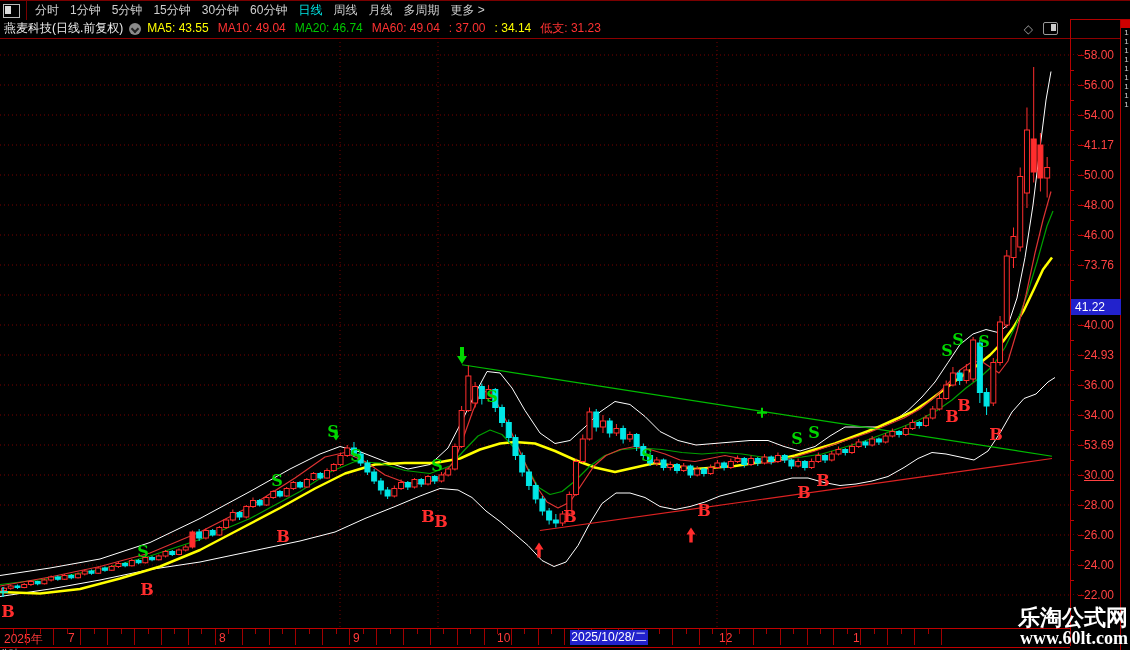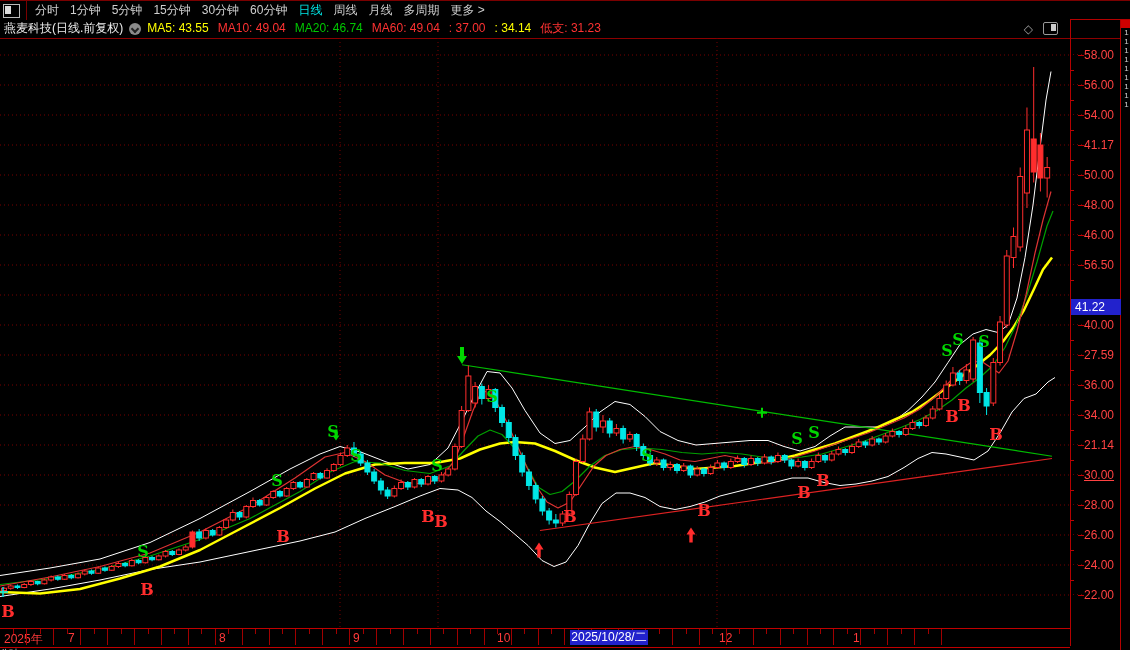--- a/index.html
+++ b/index.html
@@ -472,36 +472,36 @@
       <span class="ytick" style="top: 155px; width: 6px; left: 7px;"></span>
       <span class="ylab" style="top: 148px;">50.00</span>
       <span class="ydots" style="top: 179px;">···</span>
       <span class="ytick" style="top: 185px; width: 6px; left: 7px;"></span>
       <span class="ylab" style="top: 178px;">48.00</span>
       <span class="ydots" style="top: 209px;">···</span>
       <span class="ytick" style="top: 215px; width: 6px; left: 7px;"></span>
       <span class="ylab" style="top: 208px;">46.00</span>
       <span class="ydots" style="top: 239px;">···</span>
       <span class="ytick" style="top: 245px; width: 6px; left: 7px;"></span>
-      <span class="ylab" style="top: 238px;">56.50</span>
+      <span class="ylab" style="top: 238px;">73.76</span>
       <span class="ydots" style="top: 299px;">···</span>
       <span class="ytick" style="top: 305px; width: 6px; left: 7px;"></span>
       <span class="ylab" style="top: 298px; text-align: right;">40.00</span>
       <span class="ydots" style="top: 329px;">···</span>
       <span class="ytick" style="top: 335px; width: 6px; left: 7px;"></span>
-      <span class="ylab" style="top: 328px;">27.59</span>
+      <span class="ylab" style="top: 328px;">24.93</span>
       <span class="ydots" style="top: 359px;">···</span>
       <span class="ytick" style="top: 365px; width: 6px; left: 7px;"></span>
       <span class="ylab" style="top: 358px;">36.00</span>
       <span class="ydots" style="top: 389px;">···</span>
       <span class="ytick" style="top: 395px; width: 6px; left: 7px;"></span>
       <span class="ylab" style="top: 388px;">34.00</span>
       <span class="ydots" style="top: 419px;">···</span>
       <span class="ytick" style="top: 425px; width: 6px; left: 7px;"></span>
-      <span class="ylab" style="top: 418px;">21.14</span>
+      <span class="ylab" style="top: 418px;">53.69</span>
       <span class="ydots" style="top: 449px;">···</span>
       <span class="ytick" style="top: 455px; width: 6px; left: 7px;"></span>
       <span class="ylab" style="top: 448px; text-decoration: underline;">30.00</span>
       <span class="ydots" style="top: 479px;">···</span>
       <span class="ytick" style="top: 485px; width: 6px; left: 7px;"></span>
       <span class="ylab" style="top: 478px;">28.00</span>
       <span class="ydots" style="top: 509px;">···</span>
       <span class="ytick" style="top: 515px; width: 6px; left: 7px;"></span>
       <span class="ylab" style="top: 508px;">26.00</span>
       <span class="ydots" style="top: 539px;">···</span>
@@ -544,14 +544,18 @@
       <div class="rdiv"></div>
       <div class="rseg" style="color: rgb(194, 64, 64);">指标下载收</div>
       <div class="rdiv"></div>
       <div class="rseg" style="color: rgb(255, 255, 0);">自</div>
       <div class="rdiv"></div>
       <div class="rseg" style="color: rgb(194, 64, 64);">选交流</div>
       <div class="rdiv"></div>
       <div class="rseg" style="color: rgb(207, 207, 207);">111111111</div>
     </div>
 
+  <div id="wm">
+    <div class="l1">乐淘公式网</div>
+    <div class="l2">www.60lt.com</div>
+  </div>
 
 </div>
 
 </body></html>

